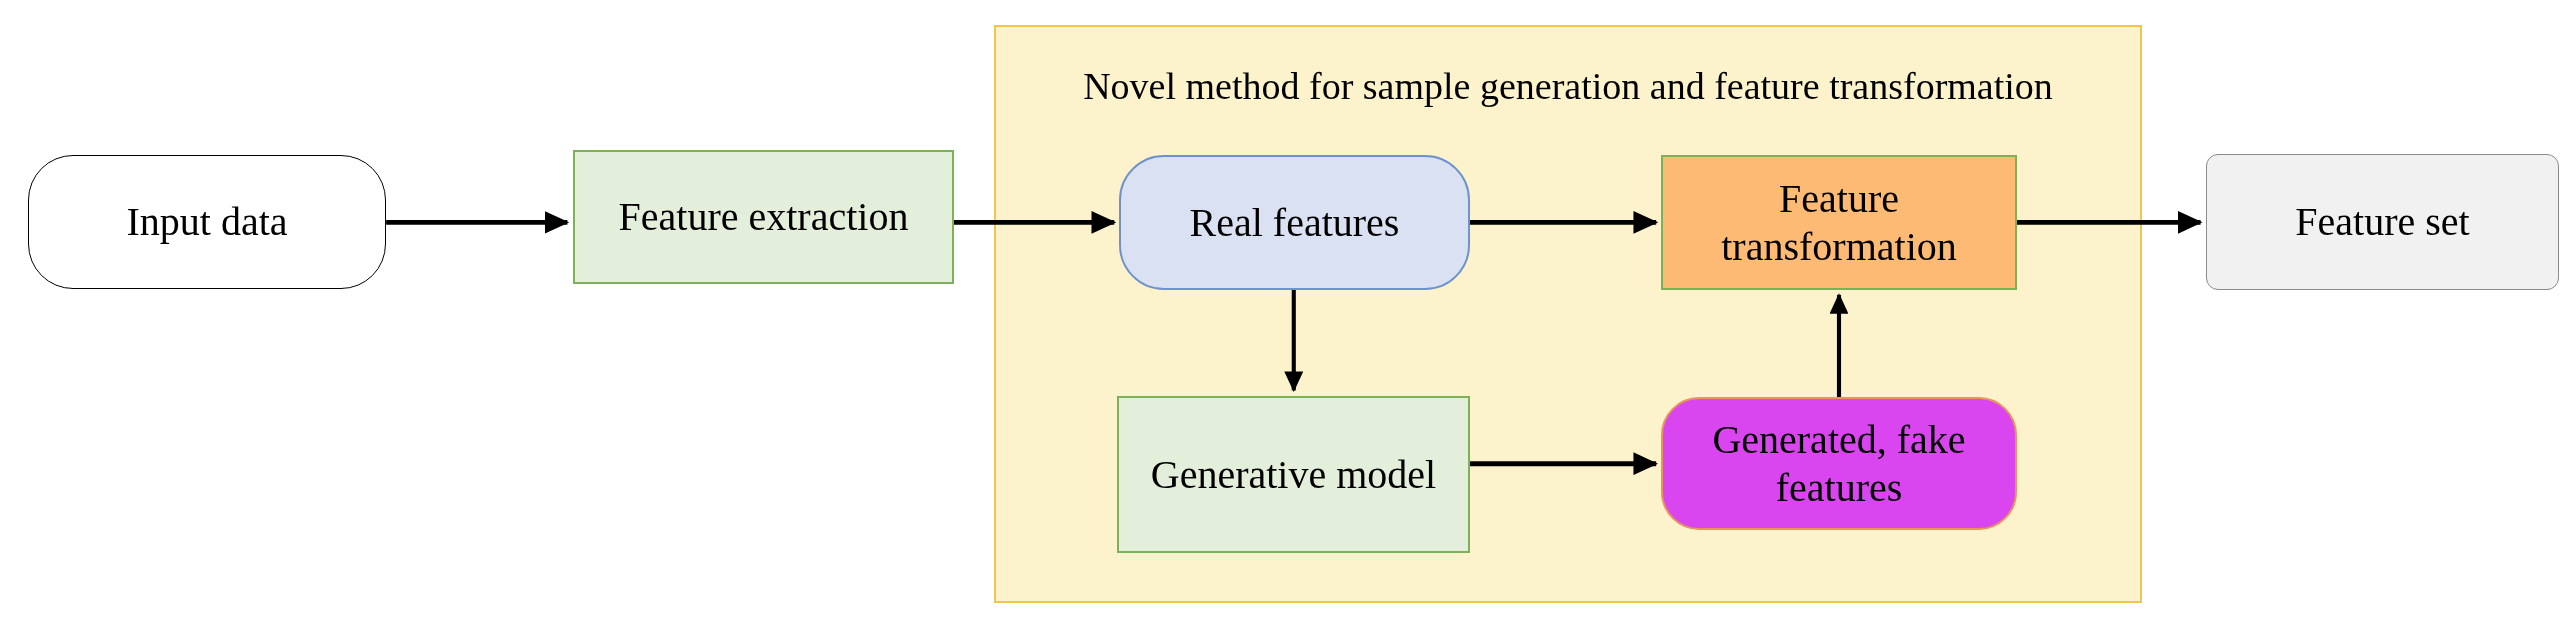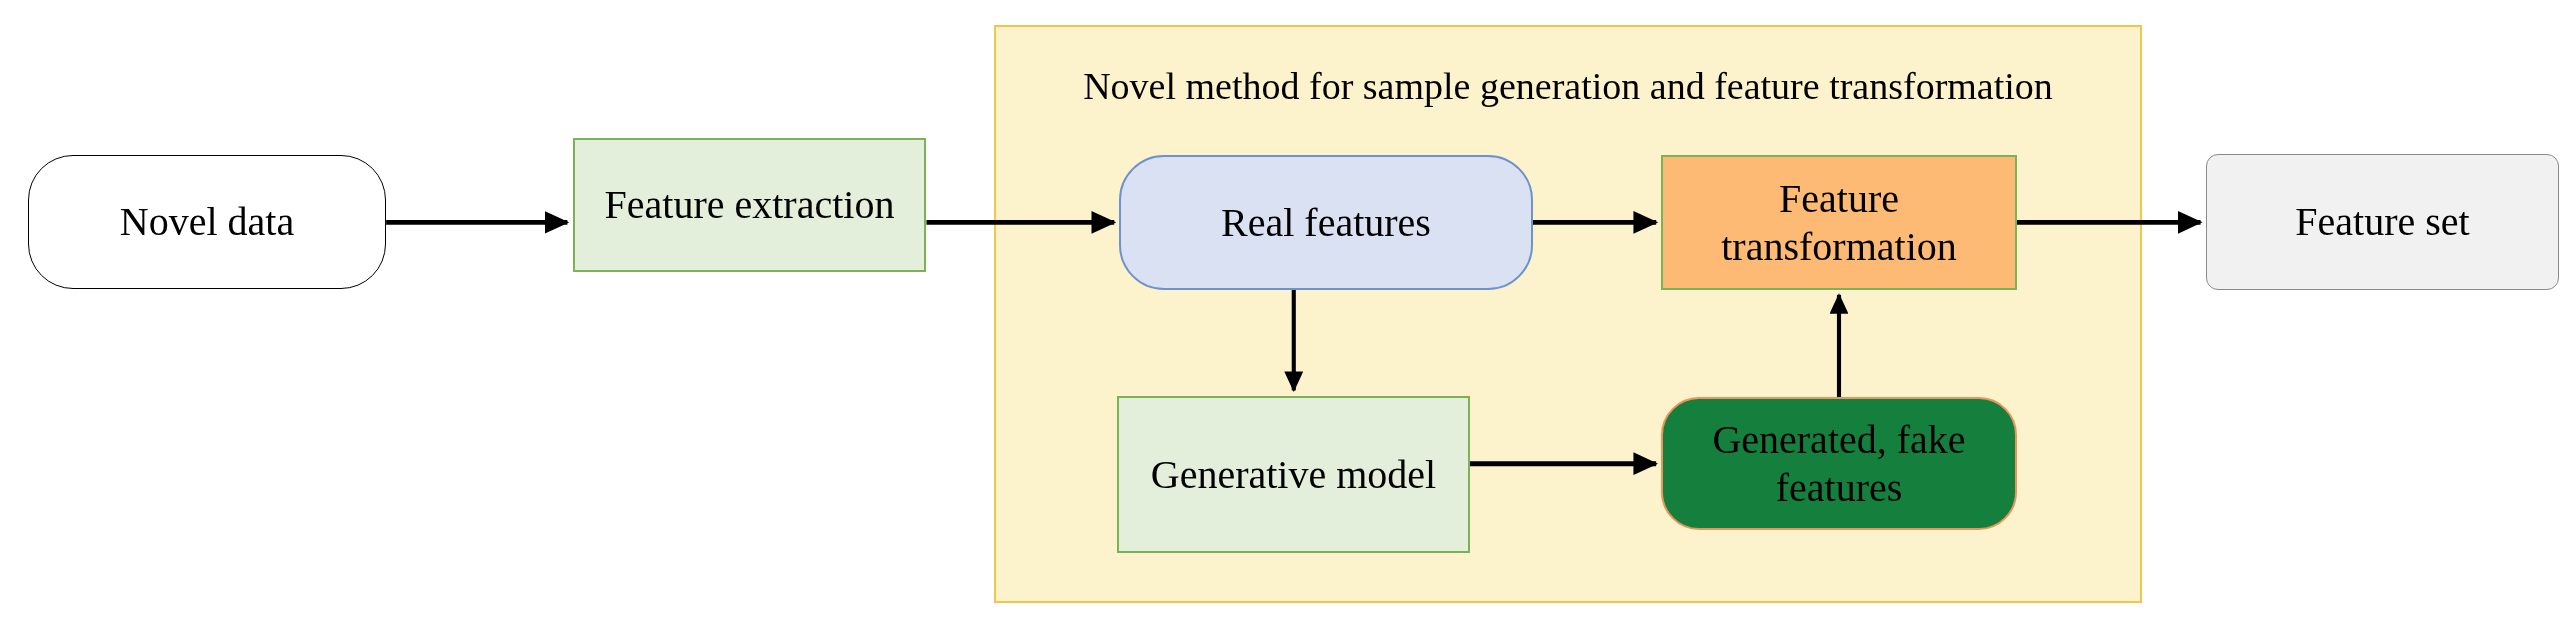--- a/index.html
+++ b/index.html
@@ -38,22 +38,22 @@
     align-items: center;
     justify-content: center;
     text-align: center;
     font-size: 40px;
     line-height: 1.18;
     padding: 5px 20px;
     z-index: 3;
     border-style: solid;
   }
   .n-input-data        { left: 28px;   top: 155px; width: 358px; height: 134px; border-width: 1.6px; border-radius: 45px; }
-  .n-feature-extraction{ left: 573px;  top: 138px; width: 353px; height: 134px; border-width: 2.5px; }
-  .n-real-features     { left: 1119px; top: 155px; width: 414px; height: 135px; border-width: 2.5px; border-radius: 45px; }
+  .n-feature-extraction{ left: 573px;  top: 150px; width: 381px; height: 134px; border-width: 2.5px; }
+  .n-real-features     { left: 1119px; top: 155px; width: 351px; height: 135px; border-width: 2.5px; border-radius: 45px; }
   .n-feature-transformation { left: 1661px; top: 155px; width: 356px; height: 135px; border-width: 2.5px; }
   .n-generative-model  { left: 1117px; top: 396px; width: 353px; height: 157px; border-width: 2.5px; }
   .n-generated-fake    { left: 1661px; top: 397px; width: 356px; height: 133px; border-width: 2.5px; border-radius: 38px; }
   .n-feature-set       { left: 2206px; top: 154px; width: 353px; height: 136px; border-width: 1.6px; border-radius: 12px; }
   svg.connectors {
     position: absolute;
     left: 0; top: 0;
     width: 2576px; height: 621px;
     z-index: 2;
     pointer-events: none;
@@ -77,36 +77,36 @@
     <line x1="468" y1="270" x2="688" y2="270" stroke="#000000" stroke-width="6" marker-end="url(#arrow)"></line>
     <line x1="1124" y1="270" x2="1352" y2="270" stroke="#000000" stroke-width="6" marker-end="url(#arrow)"></line>
     <line x1="1784" y1="270" x2="2010" y2="270" stroke="#000000" stroke-width="6" marker-end="url(#arrow)"></line>
     <line x1="1570" y1="352" x2="1570" y2="474" stroke="#000000" stroke-width="5" marker-end="url(#arrow)"></line>
     <line x1="1784" y1="563" x2="2010" y2="563" stroke="#000000" stroke-width="6" marker-end="url(#arrow)"></line>
     <line x1="2232" y1="482" x2="2232" y2="358" stroke="#000000" stroke-width="5" marker-end="url(#arrow)"></line>
     <line x1="2448" y1="270" x2="2671" y2="270" stroke="#000000" stroke-width="6" marker-end="url(#arrow)"></line>
   </svg>
 
   <div class="node n-input-data" style="background-color: rgb(255, 255, 255); border-color: rgb(0, 0, 0);">
-    <span>Novel data</span>
+    <span>Input data</span>
   </div>
 
   <div class="node n-feature-extraction" style="background-color: rgb(227, 239, 218); border-color: rgb(124, 177, 87);">
     <span>Feature extraction</span>
   </div>
 
   <div class="node n-real-features" style="background-color: rgb(218, 225, 243); border-color: rgb(110, 147, 204);">
     <span>Real features</span>
   </div>
 
   <div class="node n-generative-model" style="background-color: rgb(227, 239, 218); border-color: rgb(124, 177, 87);">
     <span>Generative model</span>
   </div>
 
-  <div class="node n-generated-fake" style="background-color: #15803d; border-color: rgb(232, 149, 92);">
+  <div class="node n-generated-fake" style="background-color: #d946ef; border-color: rgb(232, 149, 92);">
     <span>Generated, fake features</span>
   </div>
 
   <div class="node n-feature-transformation" style="background-color: #fdba74; border-color: rgb(124, 177, 87);">
     <span>Feature transformation</span>
   </div>
 
   <div class="node n-feature-set" style="background-color: rgb(241, 241, 241); border-color: rgb(138, 138, 138);">
     <span>Feature set</span>
   </div>

